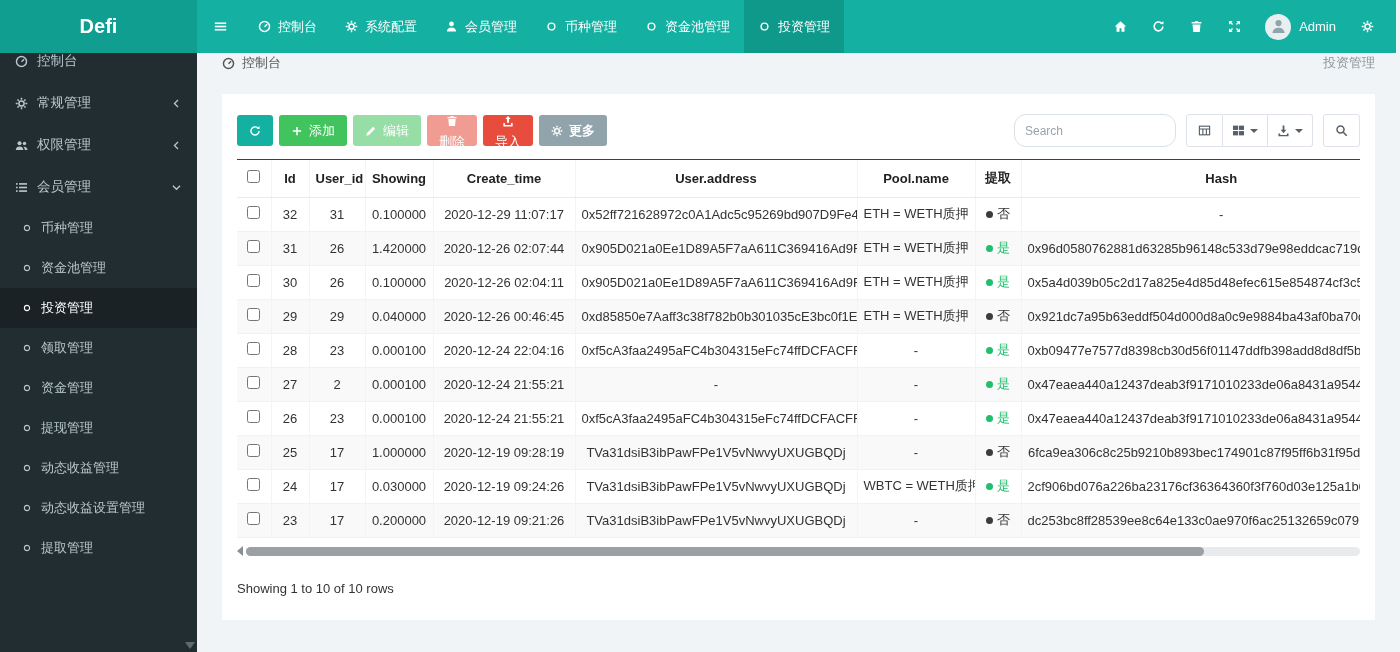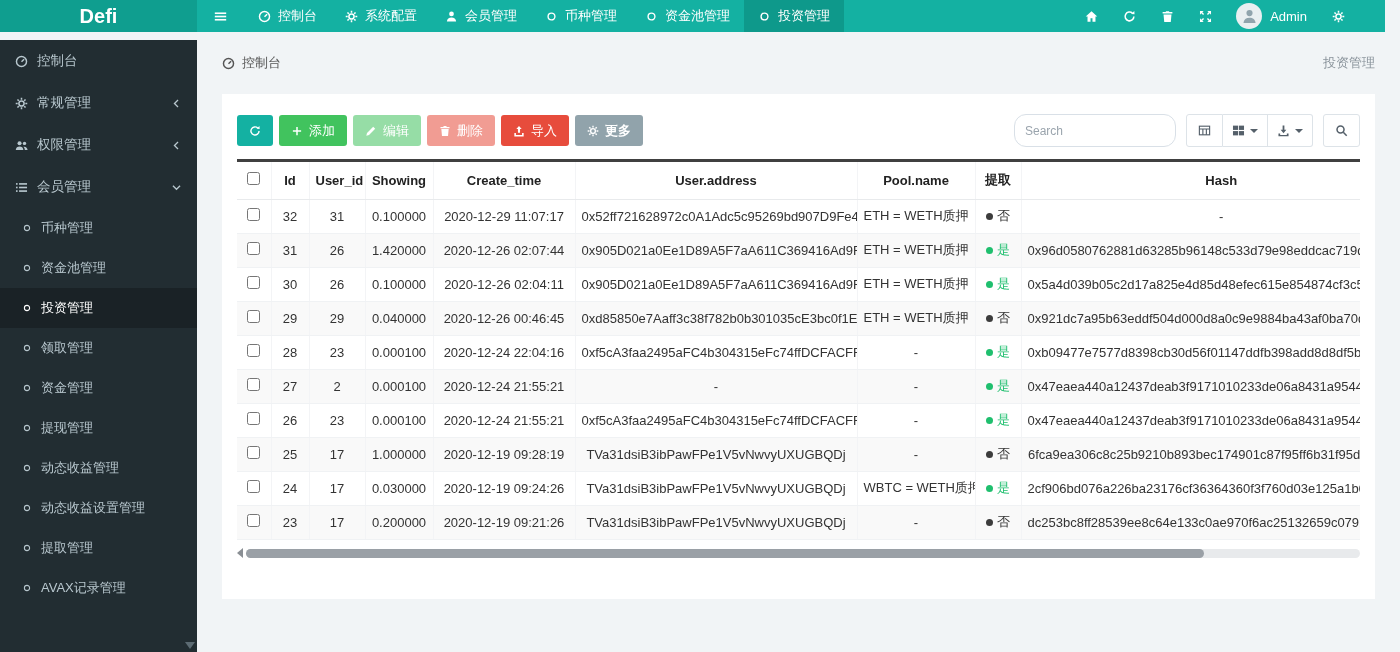--- a/index.html
+++ b/index.html
@@ -5,30 +5,30 @@
   * { box-sizing: border-box; margin: 0; padding: 0; }
   html,body { width:1400px; height:652px; overflow:hidden; }
   body {
     font-family: "Liberation Sans", "DejaVu Sans", sans-serif;
     font-size: 13px; color:#333;
     background: var(--page-bg, #f1f4f6);
   }
   .app { position:relative; width:1400px; height:652px; }
 
   
-  .topbar { position:absolute; top:0; left:0; right:15px; height:32px;
+  .topbar { position:absolute; top:0; left:0; right:4px; height:53px;
     background: var(--header, #14b1a2); display:flex; align-items:stretch; z-index:10; }
   .logo { width:197px; background: var(--header-dark, #0f9e8f); color:#fff;
     font-size:20px; font-weight:bold; display:flex; align-items:center; justify-content:center; cursor:pointer; }
   .topnav { display:flex; align-items:stretch; flex:1; }
   #topnav-items { display:flex; align-items:stretch; }
   .nav-item { display:flex; align-items:center; gap:7px; padding:0 14px; color:#fff; font-size:13px; cursor:pointer; }
   .nav-item.active { background: var(--header-active, #0e998b); }
   .hamburger { padding:0 17px; }
-  .topnav-right { display:flex; align-items:center; padding-right:28px; }
+  .topnav-right { display:flex; align-items:center; padding-right:10px; }
   .nav-icon-btn { width:38px; height:40px; display:flex; align-items:center; justify-content:center; color:#fff; cursor:pointer; }
   .user-chip { display:flex; align-items:center; gap:8px; color:#fff; padding:0 12px; cursor:pointer; }
   .avatar { width:26px; height:26px; border-radius:50%; background:#e9eff1; color:#90a4ad;
     display:flex; align-items:center; justify-content:center; overflow:hidden; }
   .avatar .icn svg { width:17px; height:17px; }
 
   
   .icn { display:inline-flex; align-items:center; justify-content:center; }
   .icn svg { width:13px; height:13px; display:block; }
 
@@ -54,40 +54,40 @@
 
   .panel { margin:8px 25px 0; background:#fff; padding:20px 15px 24px; min-height:505px; }
 
   .toolbar { display:flex; align-items:center; justify-content:space-between; margin-bottom:12px; }
   .toolbar-left { display:flex; gap:6px; }
   .btn { display:inline-flex; align-items:center; gap:6px; height:31px; padding:0 12px;
     border:none; border-radius:3px; color:#fff; font-size:13px; cursor:pointer; font-family:inherit; }
   .btn .icn svg { width:12px; height:12px; }
   .b-teal  { background: var(--header, #14b1a2); }
   .b-green { background: var(--green, #41c35e); }
-  .b-red   { background: var(--danger, #e74c3c); }
+  .b-red   { background: var(--danger, #e74c3c); flex-direction: column; }
   .b-gray  { background: var(--gray-btn, #91a3ab); font-weight: bold; }
   .dis { opacity:.55; cursor:default; }
 
   .toolbar-right { display:flex; align-items:center; gap:10px; }
   .search-input { width:162px; height:33px; border:1px solid #d9e0e7; border-radius:12px;
     padding:0 10px; font-size:12px; color:#555; outline:none; font-family:inherit; background:#fff; }
   .search-input::placeholder { color:#9aa4ad; }
   .btn-group { display:flex; }
   .icon-btn { height:33px; min-width:37px; background:#fff; border:1px solid #dde3e8;
     display:flex; align-items:center; justify-content:center; gap:5px; color:#55606a; cursor:pointer; padding:0 9px; }
   .btn-group .icon-btn + .icon-btn { border-left:none; }
   .btn-group .icon-btn:first-child { border-radius:3px 0 0 3px; }
   .btn-group .icon-btn:last-child  { border-radius:0 3px 3px 0; }
   .icon-btn.solo { border-radius:3px; }
   .caret { width:0; height:0; border-left:4px solid transparent; border-right:4px solid transparent;
     border-top:4px solid #55606a; }
 
   
-  .table-clip { overflow:hidden; border-top:3px solid #404040; }
+  .table-clip { overflow:hidden; border-top:1px solid #404040; }
   table { border-collapse:collapse; table-layout:fixed; width:1184px; }
   th, td { border-bottom:1px solid #f0f2f4; border-right:1px solid #f3f4f6;
     padding:0 6px; height:34px; text-align:center; white-space:nowrap; overflow:hidden; font-size:13px; }
   th { font-weight:bold; height:37px; border-bottom:1px solid #e8eaec; color:#222; }
   th:last-child, td:last-child { border-right:none; }
   tbody tr:nth-child(even) { background:#f9f9f9; }
   td.cb input, th.cb input { width:13px; height:13px; cursor:pointer; }
   .w-yes { color: var(--dot-yes, #1fbf6e); }
   .w-no  { color:#333; }
   .dot { display:inline-block; width:7px; height:7px; border-radius:50%; margin-right:4px; vertical-align:middle; }
@@ -352,28 +352,20 @@
           </span>
           <span class="label">动态收益设置管理</span>
         </div>
         <div class="side-item sub">
           <span class="icn">
             <svg viewBox="0 0 16 16" fill="none" stroke="currentColor" stroke-width="1.7">
               <circle cx="8" cy="8" r="4.2"></circle>
             </svg>
           </span>
           <span class="label">提取管理</span>
-        </div>
-        <div class="side-item sub">
-          <span class="icn">
-            <svg viewBox="0 0 16 16" fill="none" stroke="currentColor" stroke-width="1.7">
-              <circle cx="8" cy="8" r="4.2"></circle>
-            </svg>
-          </span>
-          <span class="label">AVAX记录管理</span>
         </div>
         <div class="side-item sub"></div>
       </div>
     <div class="side-scroll-arrow"></div>
   </aside>
 
   <main class="content">
     <div class="breadcrumb-bar">
       <div class="bc-left">
         <span class="icn">
@@ -626,16 +618,17 @@
         </table>
       </div>
 
       <div class="hscroll">
         <span class="hs-arrow"></span>
         <div class="hs-track">
           <div class="hs-thumb"></div>
         </div>
       </div>
 
+      <div class="showing">Showing 1 to 10 of 10 rows</div>
     </section>
   </main>
 
 </div>
 
 </body></html>

